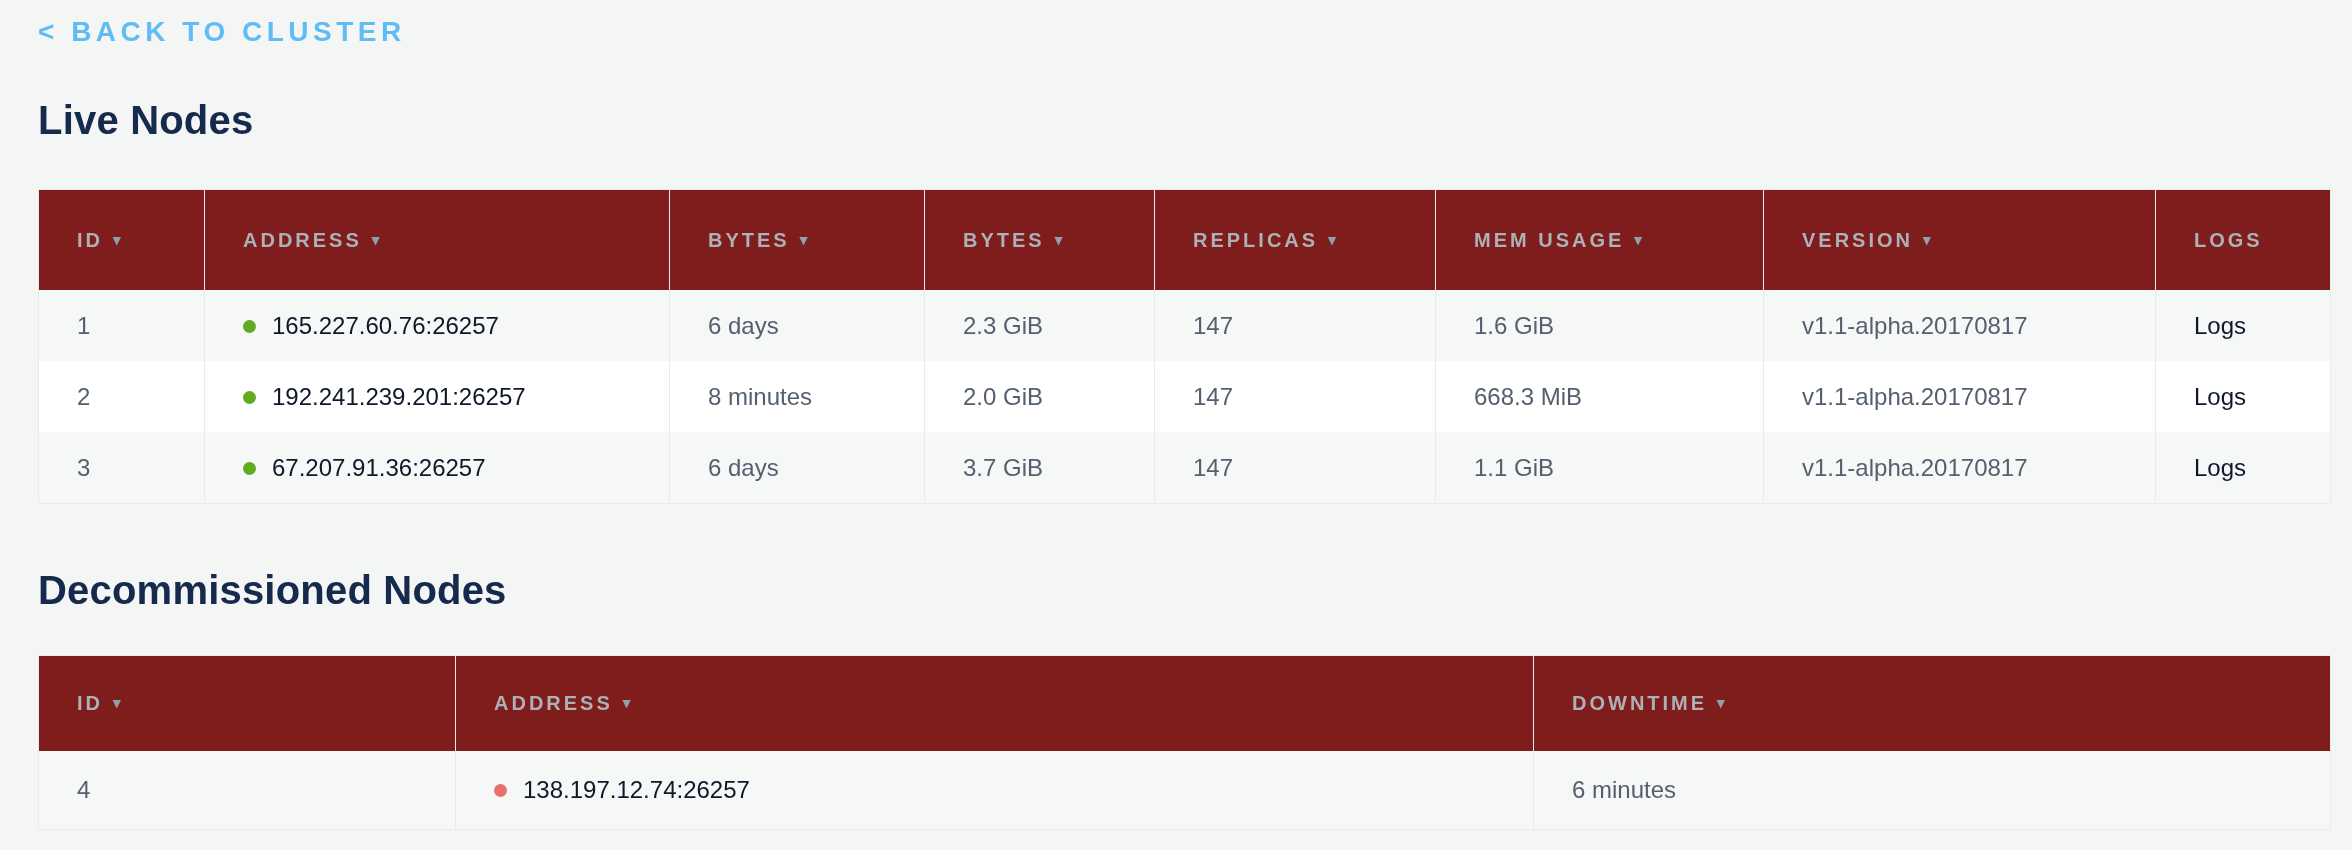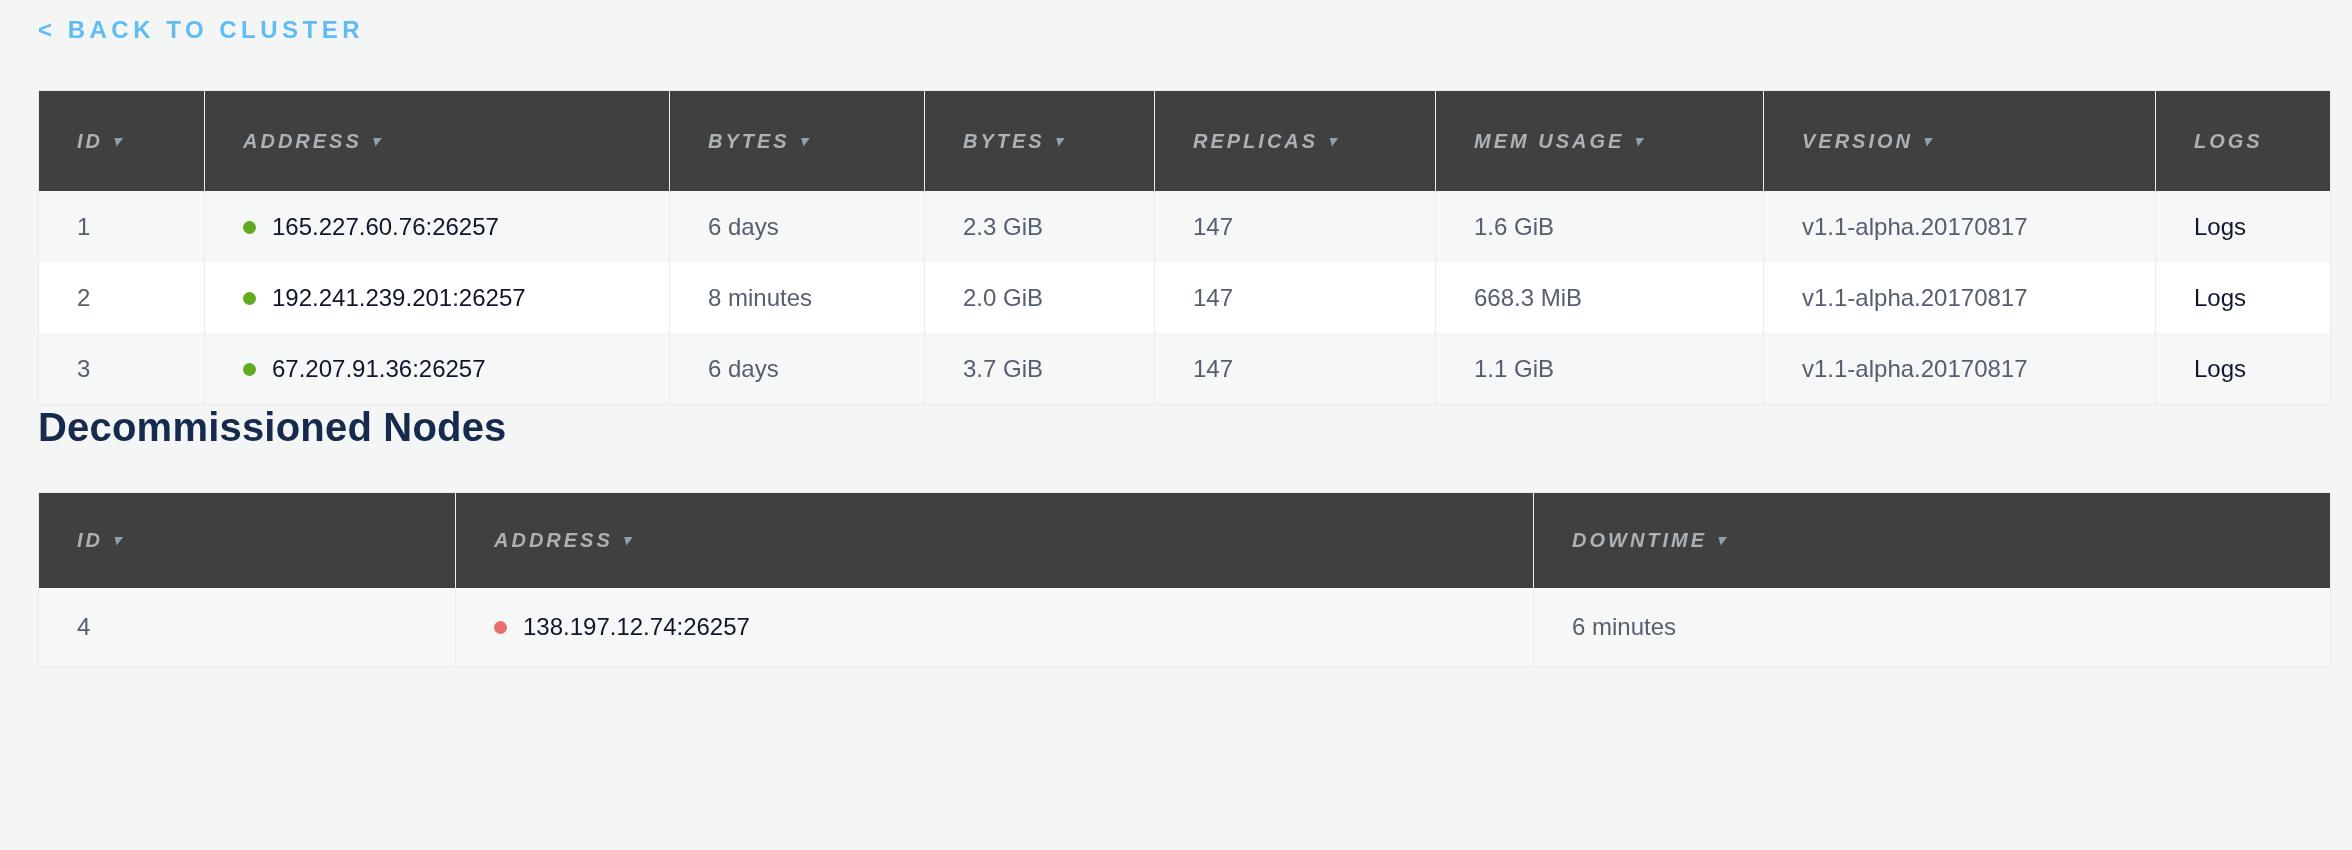--- a/index.html
+++ b/index.html
@@ -5,45 +5,45 @@
   html,body{margin:0;padding:0;}
   body{
     width:2352px;height:850px;overflow:hidden;
     background:#f4f5f5;
     font-family:"Liberation Sans", sans-serif;
   }
   .page{box-sizing:border-box;padding:0 0 0 38px;}
 
   .back-link{
     display:inline-block;margin-top:16px;
-    font-size:24px;font-weight:700;letter-spacing:4.5px;
+    font-size:28px;font-weight:700;letter-spacing:4.5px;
     color:#5fbcf4;text-decoration:none;cursor:pointer;
   }
 
   .section-title{
     font-size:40px;font-weight:700;color:#152a4c;margin:0;
     letter-spacing:0.2px;
   }
   .title-live{margin-top:50px;}
-  .title-decomm{}
+  .title-decomm{margin-top:64px;}
 
   table.nodes-table{
     border-collapse:collapse;table-layout:fixed;
     width:2292px;background:#ffffff;
     border:1px solid #e9eaeb;
   }
   .live-table{margin-top:46px;}
   .decomm-table{margin-top:42px;}
 
   .nodes-table th{
-    height:100px;background:#404040;
+    height:100px;background:#7f1d1d;
     color:#acb1b6;font-size:20px;font-weight:700;letter-spacing:3px;
     text-align:left;padding:0 0 0 38px;
     border-right:1px solid #eaebec;
-    white-space:nowrap;overflow:hidden;font-style:italic;
+    white-space:nowrap;overflow:hidden;
   }
   .decomm-table th{height:95px;}
   .nodes-table th:last-child,.nodes-table td:last-child{border-right:none;}
 
   .nodes-table td{
     height:71px;
     font-size:24px;color:#55606f;
     padding:0 0 0 38px;
     border-right:1px solid #eaebec;
     white-space:nowrap;overflow:hidden;
@@ -64,20 +64,21 @@
   .dot-live{background:#62ab20;}
   .dot-dead{background:#e9706e;}
 </style>
 </head>
 <body>
 
 <div class="page">
 
   <a href="#" class="back-link">&lt; BACK TO CLUSTER</a>
 
+  <h1 class="section-title title-live">Live Nodes</h1>
 
   <table class="nodes-table live-table">
     <colgroup>
       <col style="width:166px">
         <col style="width:465px">
         <col style="width:255px">
         <col style="width:230px">
       <col style="width:281px">
         <col style="width:328px">
         <col style="width:392px">

